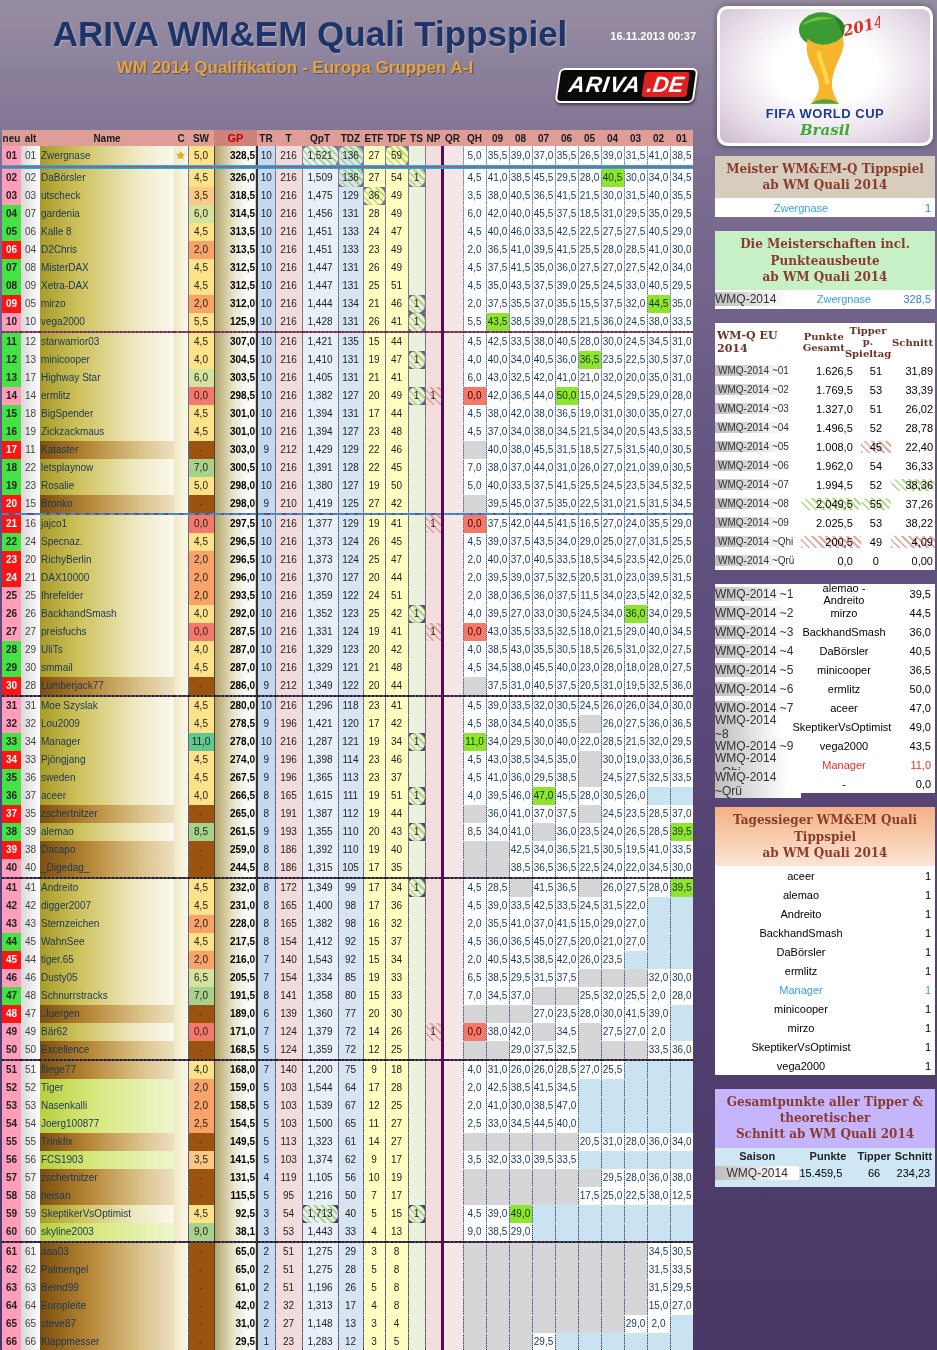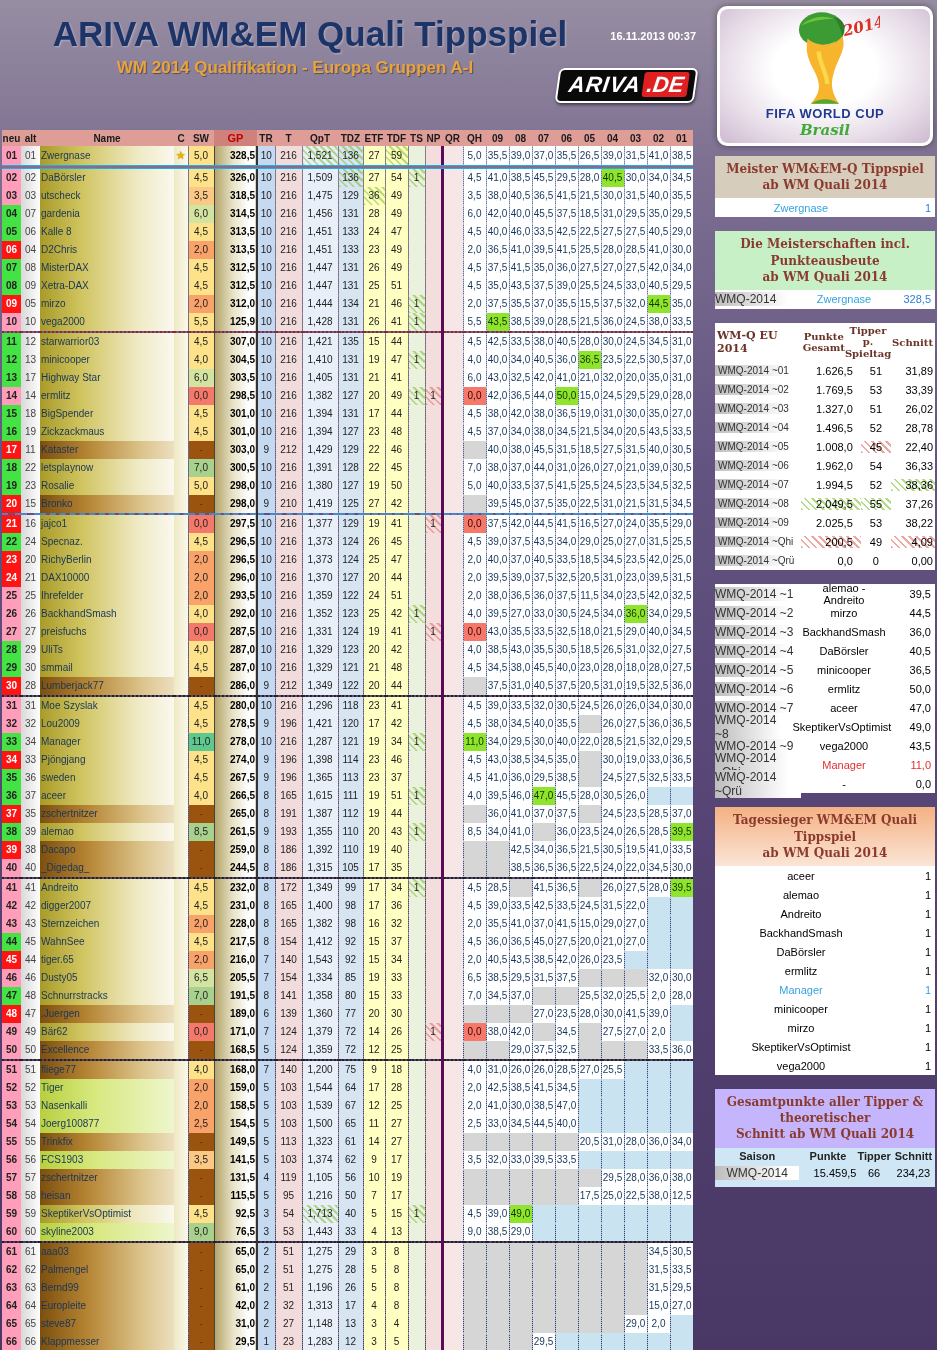--- a/index.html
+++ b/index.html
@@ -61,21 +61,21 @@
   .col-etf{background:#ffffc2;}
   .col-tdf{background:#ffffc2;}
   .col-ts{background:#eaf1dd;}
   .col-np{background:#f3dedd;}
   td.qr{background:#f6e6e5;border-left:3px solid #5a0a5a;}
   td.rc{text-align:center;font-size:9px;color:#17365d;background:#fff;border-left:1px dotted #9cc3dd;}
   td.rc.w{background:#8fe52b;color:#113300;}
   td.rc.rr{background:#f4796b;color:#3d0000;}
   td.rc.gg{background:#d6d6d6;}
   td.rc.bb{background:#c9e3f1;}
-  .hatch-g{background-image:repeating-linear-gradient(45deg,rgba(120,190,40,.55) 0 2px,rgba(255,255,255,0) 2px 5px);}
+  .hatch-g{background-image:repeating-linear-gradient(45deg,rgba(120,190,40,.55) 0 2px,rgba(255,255,255,0) 2px 5px);border-radius:8px;}
   .hatch-r{background-image:repeating-linear-gradient(45deg,rgba(225,110,100,.6) 0 2px,rgba(255,255,255,0) 2px 5px);}
   tr.sep-cyan td{border-bottom:4px double #29abe2;}
   tr.sep-maroon td{border-bottom:2px dotted #8b2635;}
   tr.sep-blue td{border-bottom:2px dashed #4a86c8;}
   tr.sep-black td{border-bottom:2px dotted #222;}
 
   
   .panel{margin:0 2px 14px 2px;}
   .p-head{font-family:"DejaVu Serif",serif;font-weight:bold;font-size:12px;color:#8b3a2e;
           text-align:center;padding:5px 2px;line-height:1.35;}
@@ -1769,21 +1769,21 @@
           <td class="rc bb"></td>
           <td class="rc bb"></td>
           <td class="rc bb"></td>
         </tr>
         <tr class="sep-black">
           <td class="neu mv-s">60</td>
           <td class="alt">60</td>
           <td class="nm nb-lime">skyline2003</td>
           <td class="cst nb-lime"></td>
           <td class="sw" style="background: rgb(168, 209, 141);">9,0</td>
-          <td class="gp">76,5</td>
+          <td class="gp">38,1</td>
           <td class="st col-tr">3</td>
           <td class="st col-t">53</td>
           <td class="st col-qpt">1,443</td>
           <td class="st col-tdz">33</td>
           <td class="st col-etf">4</td>
           <td class="st col-tdf">13</td>
           <td class="st col-ts"></td>
           <td class="st col-np"></td>
           <td class="qr"></td>
           <td class="rc">9,0</td>
@@ -2202,19 +2202,19 @@
     </div>
     <div class="gp-head" id="gesamt-head">
         <span style="width: 86px;">Saison</span>
         <span style="width: 58px;">Punkte</span>
         <span style="width: 36px;">Tipper</span>
         <span style="width: 44px;">Schnitt</span>
       </div>
     <div id="gesamt-rows">
         <div class="gp-row">
           <span class="slabel" style="width: 86px; text-align: center;">WMQ-2014</span>
-          <span style="width: 58px; text-align: right;">15.459,5</span>
+          <span style="width: 58px; text-align: left;">15.459,5</span>
           <span style="width: 36px; text-align: center;">66</span>
           <span style="width: 44px; text-align: center;">234,23</span>
         </div>
       </div>
   </div>
 </div>
 
 </body></html>

